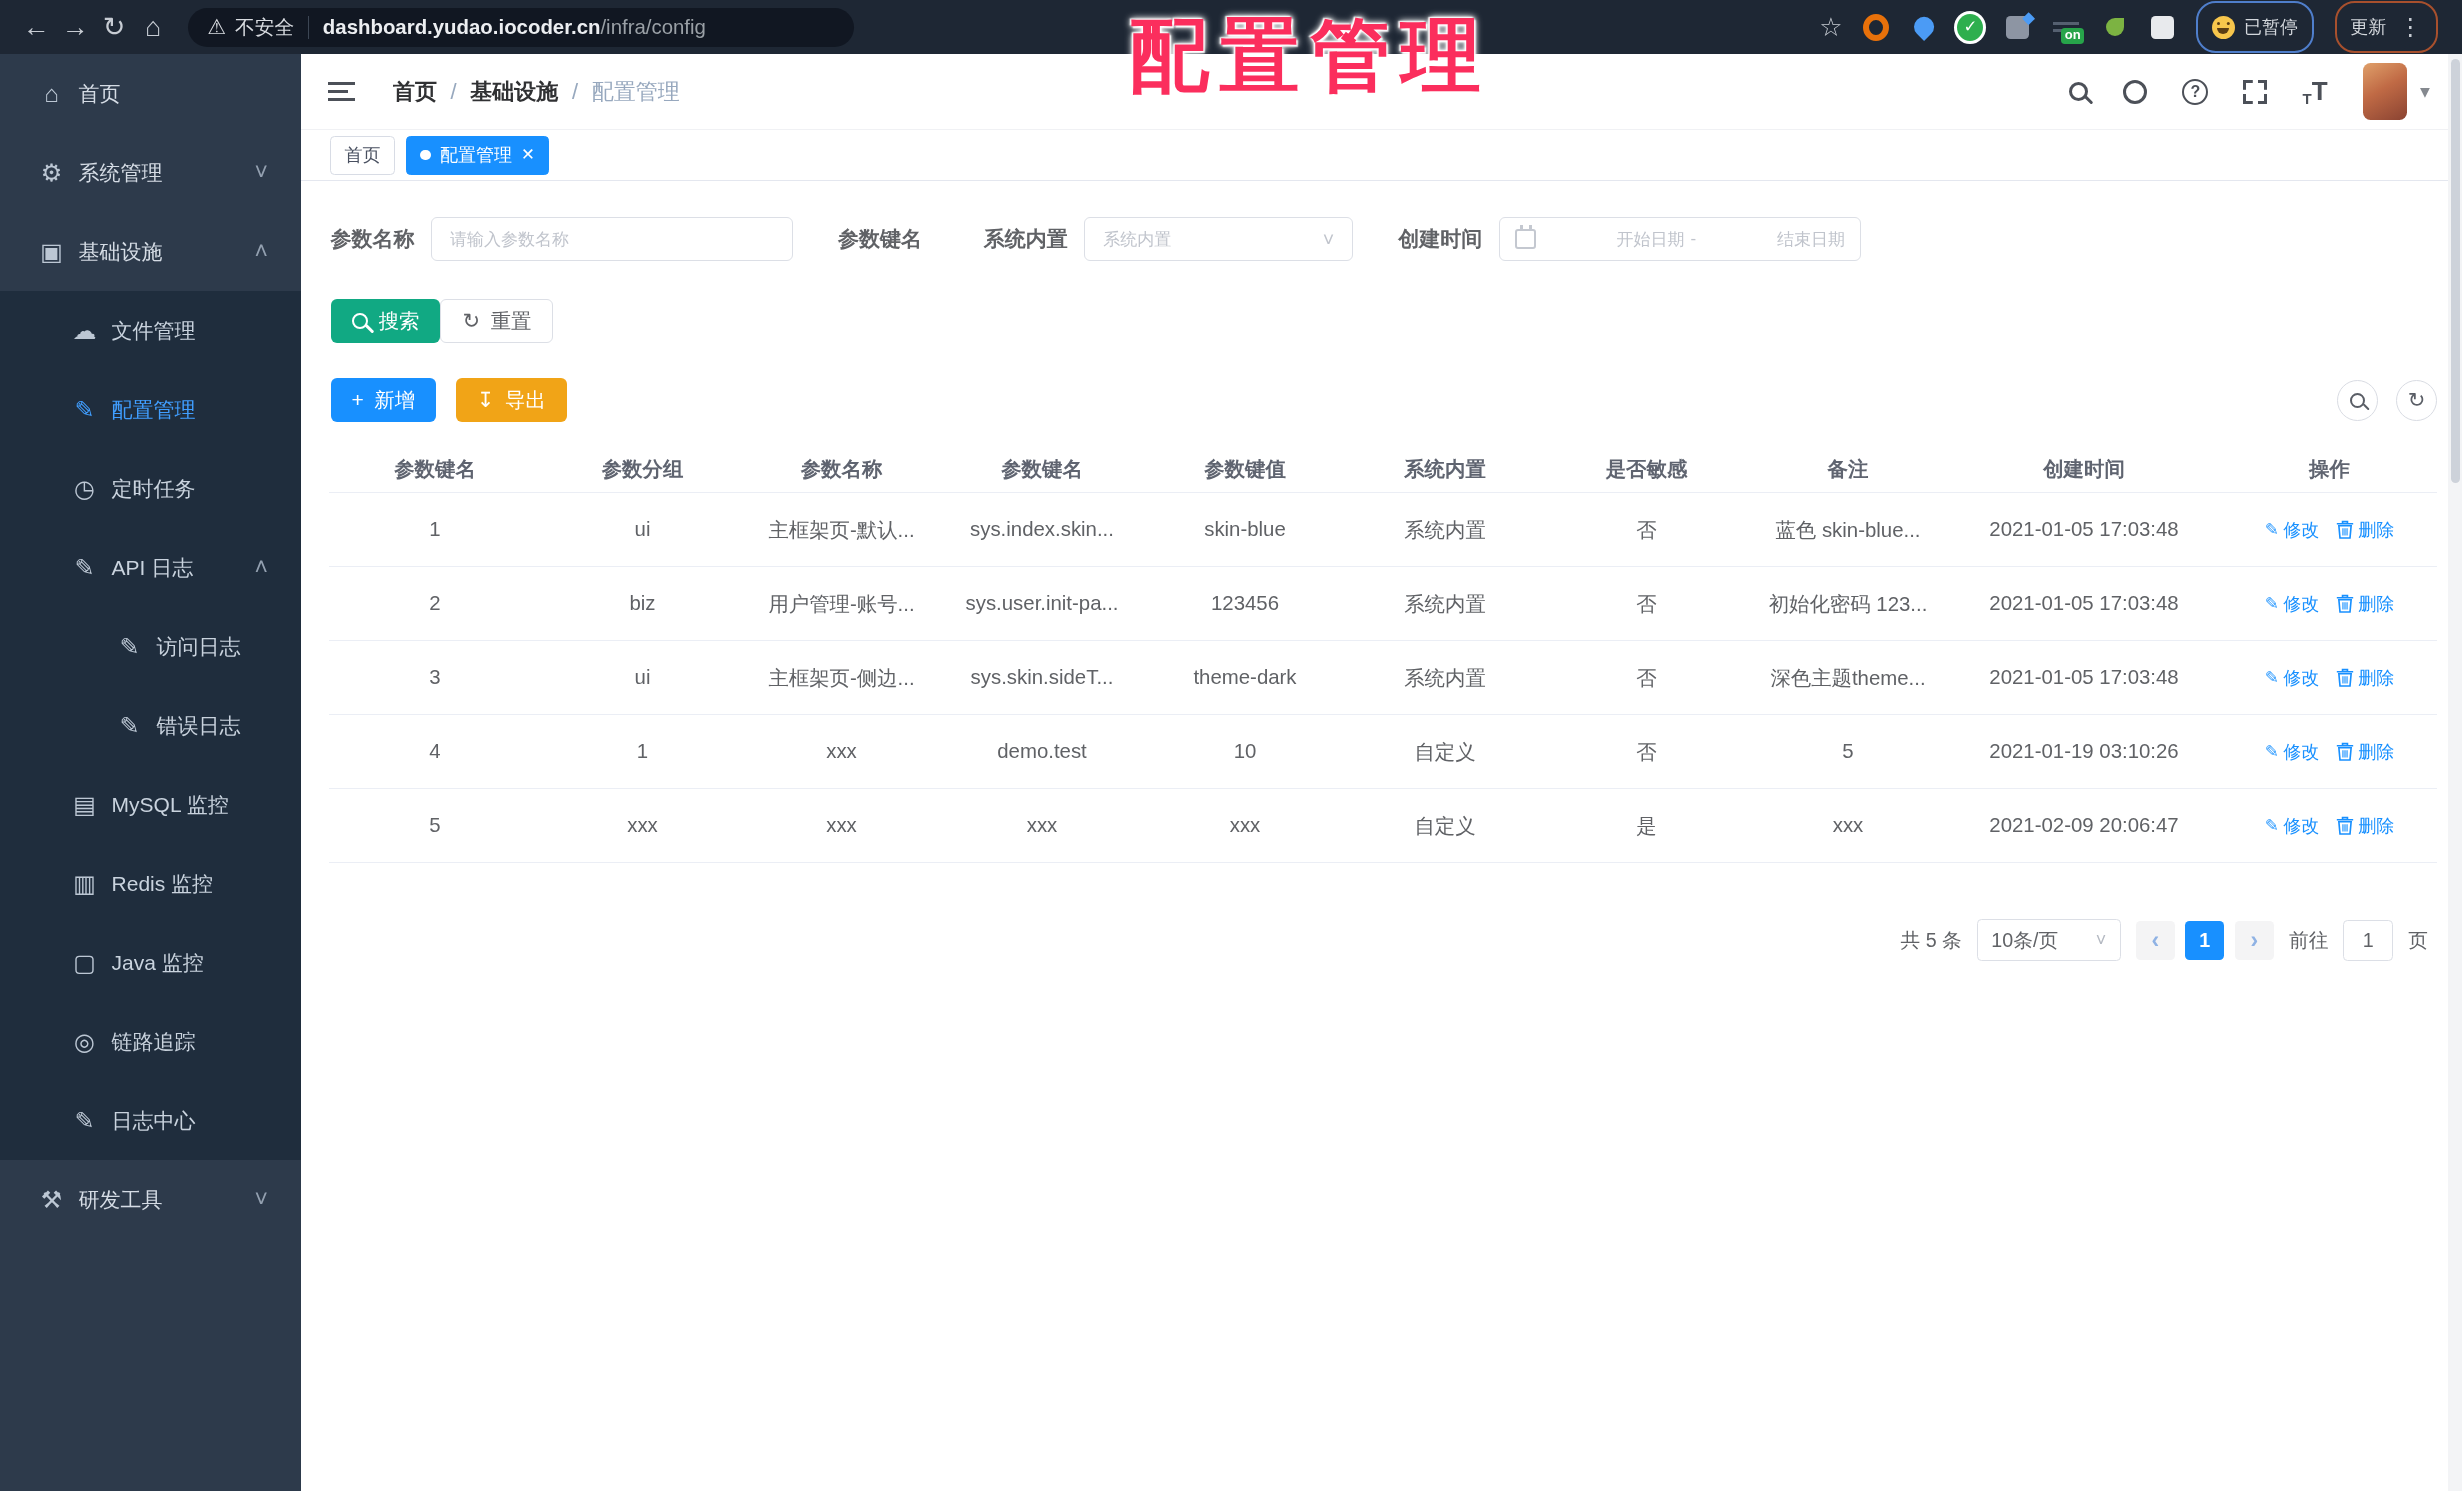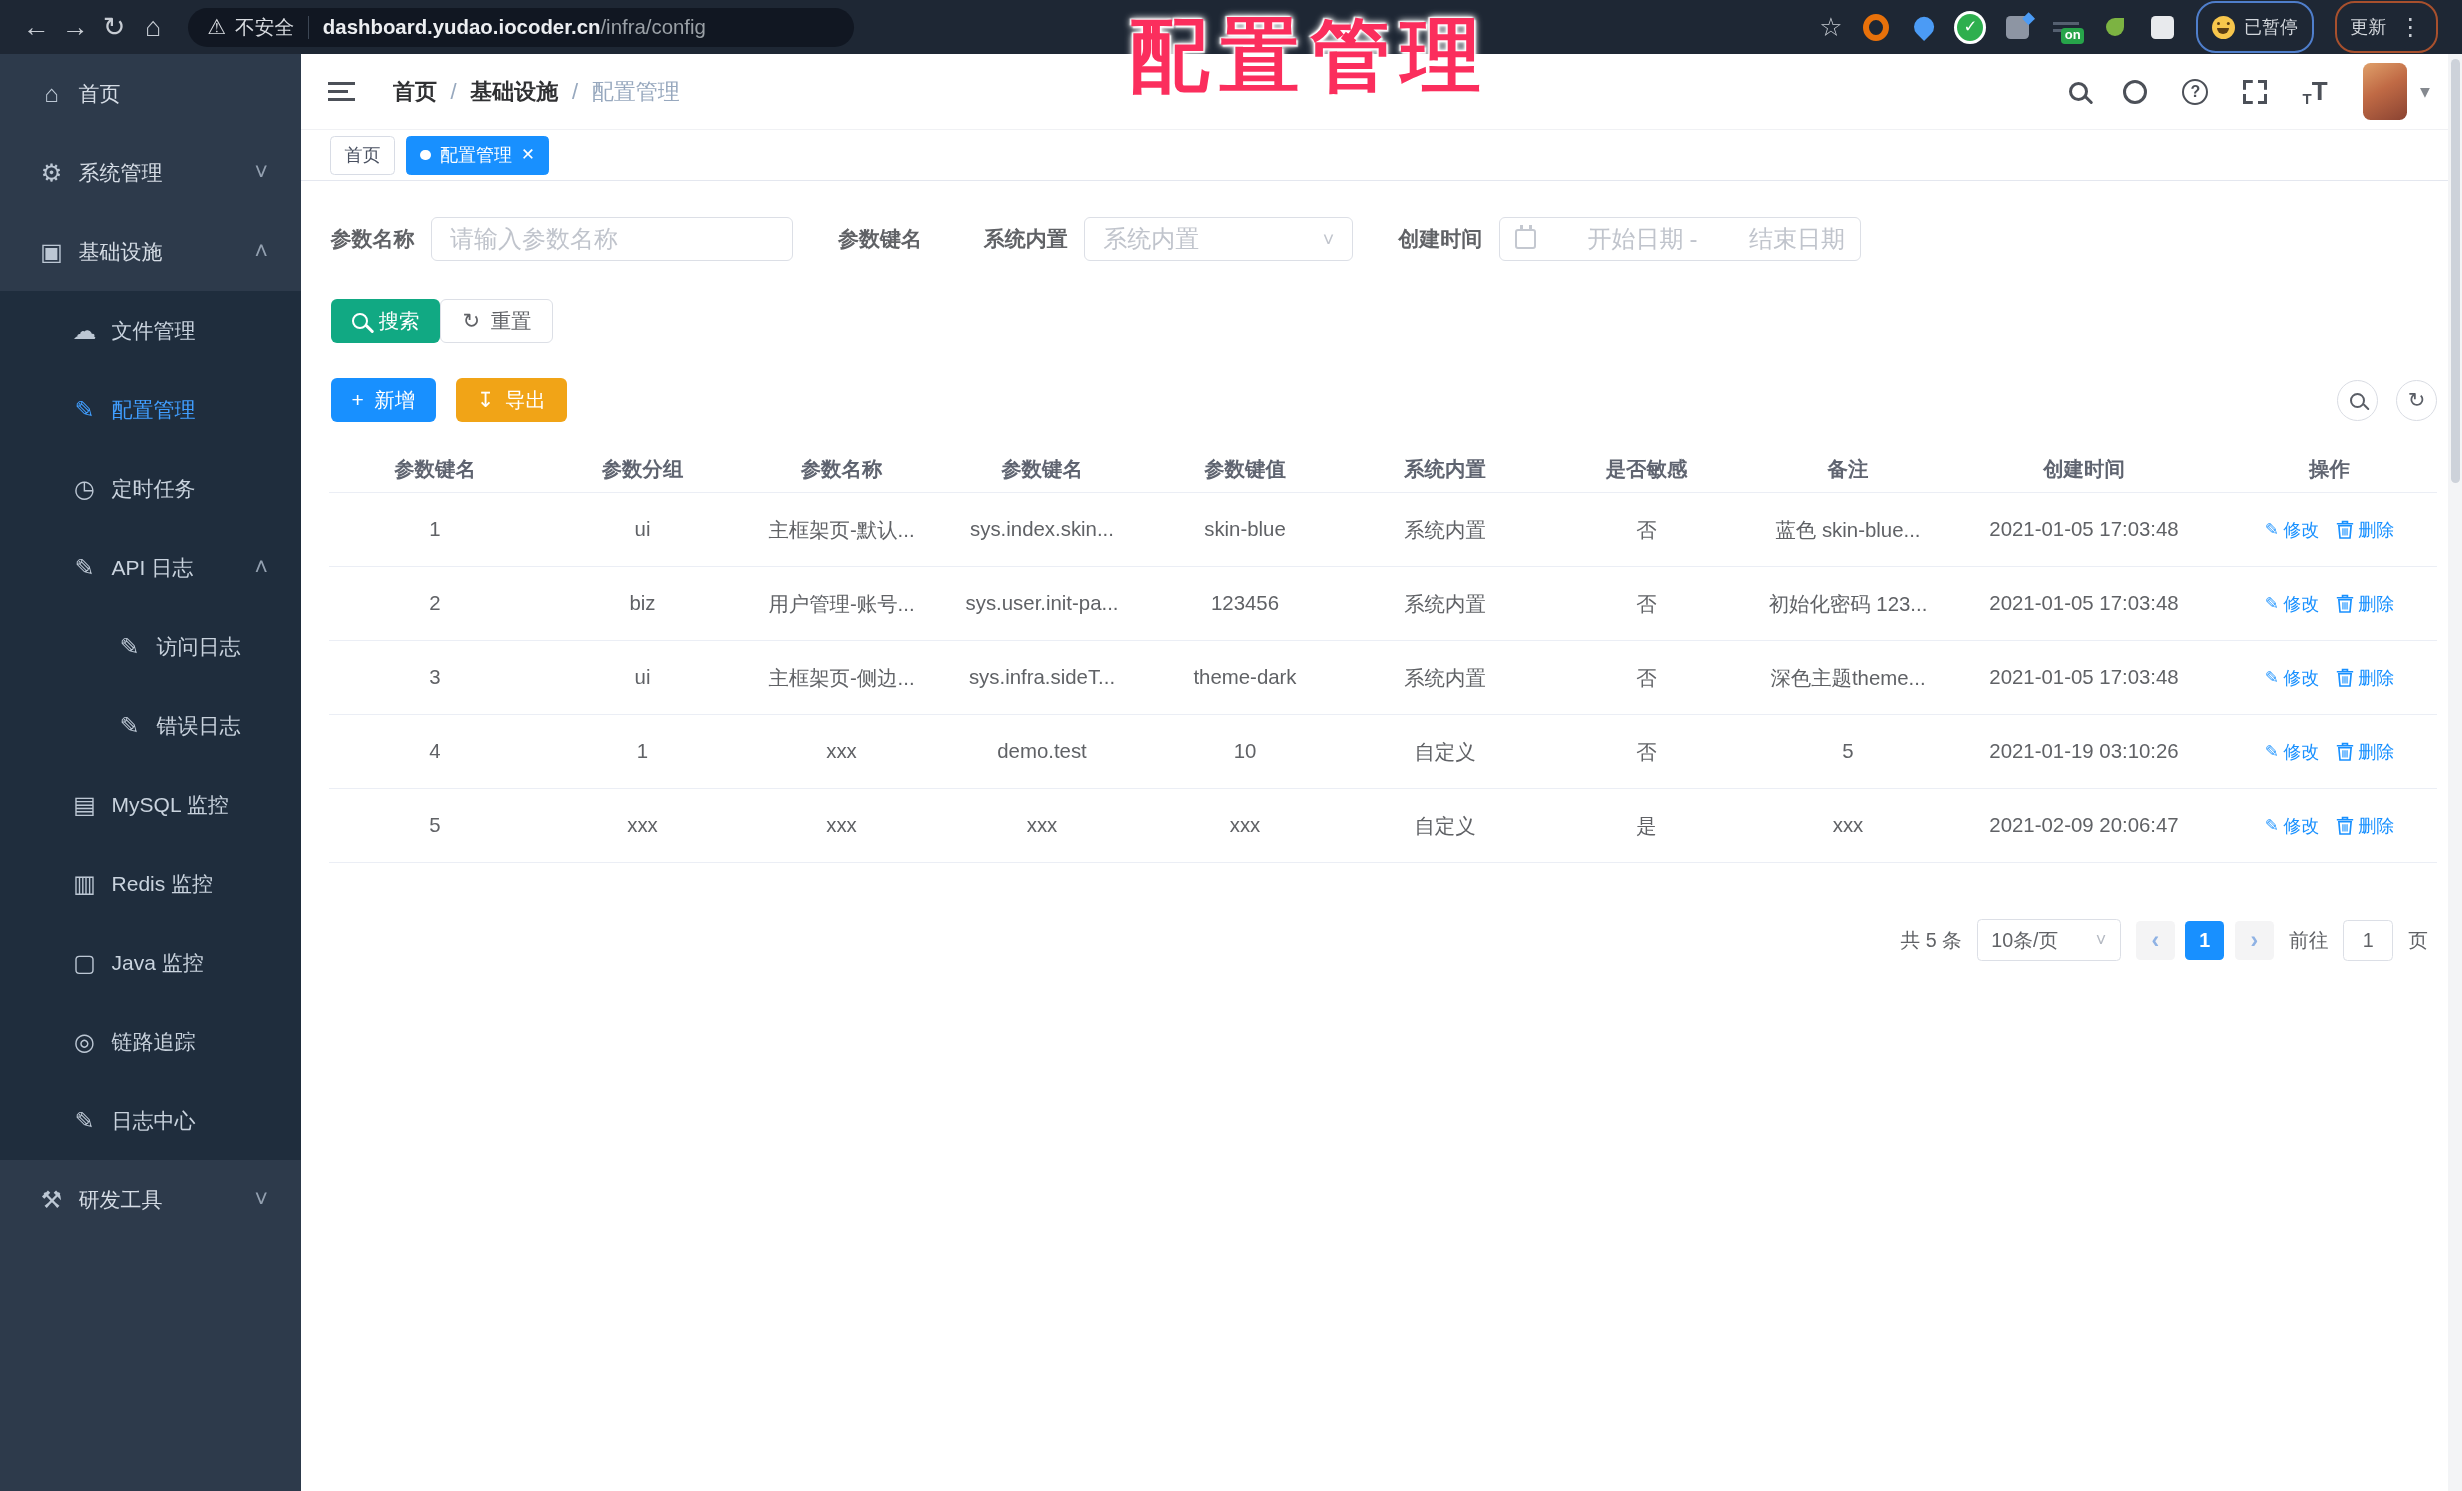--- a/index.html
+++ b/index.html
@@ -109,21 +109,21 @@
   .tag .close { font-size:16.6px; }
 
   
   .content { flex:1; position:relative; background:#fff; }
   .filter-row { display:flex; align-items:center; margin:36px 25px 0 29.5px; }
   .f-label { font-size:21px; font-weight:700; color:#606266; margin-right:16.6px; white-space:nowrap; }
   .f-gap { width:45px; flex:none; }
   .input { width:362px; height:44px; border:1.5px solid #dcdfe6; border-radius:6px; background:#fff;
     display:flex; align-items:center; padding:0 18px; }
   .input.select { width:269px; }
-  .ph { color:#c0c4cc; font-size:24px; white-space:nowrap; }
+  .ph { color:#c0c4cc; font-size:17px; white-space:nowrap; }
   .sel-chev { margin-left:auto; color:#c0c4cc; font-size:19.7px; }
   .daterange { width:362px; height:44px; border:1.5px solid #dcdfe6; border-radius:6px; background:#fff;
     display:flex; align-items:center; padding:0 15px; gap:6px; }
   .cal { width:21px; height:19.7px; border:2.3px solid #c4c8d0; border-radius:3px; position:relative; flex:none; }
   .cal::before { content:""; position:absolute; top:-6px; left:3px; width:3px; height:6px; background:#c4c8d0;
     box-shadow:9px 0 #c4c8d0; }
   .dr-txt { flex:1; text-align:right; }
 
   .btn-row { margin:38px 0 0 29.5px; display:flex; gap:0; }
   .btn { height:44px; padding:0 21px; border-radius:6px; font-size:20.4px; display:inline-flex; align-items:center;
@@ -467,21 +467,21 @@
                       </svg>
                     </span>
                     <span>删除</span>
                   </span>
                 </span>
               </div>
               <div class="t-row">
                 <span class="cell" style="width: 212px;">3</span>
                 <span class="cell" style="width: 203px;">ui</span>
                 <span class="cell" style="width: 195px;">主框架页-侧边...</span>
-                <span class="cell" style="width: 206px;">sys.infra.sideT...</span>
+                <span class="cell" style="width: 206px;">sys.skin.sideT...</span>
                 <span class="cell" style="width: 200px;">theme-dark</span>
                 <span class="cell" style="width: 200px;">系统内置</span>
                 <span class="cell" style="width: 203px;">否</span>
                 <span class="cell" style="width: 200px;">深色主题theme...</span>
                 <span class="cell" style="width: 272px;">2021-01-05 17:03:48</span>
                 <span class="cell ops" style="width: 219px;">
                   <span class="op-link">
                     <span class="op-ico">✎</span>
                     <span>修改</span>
                   </span>

